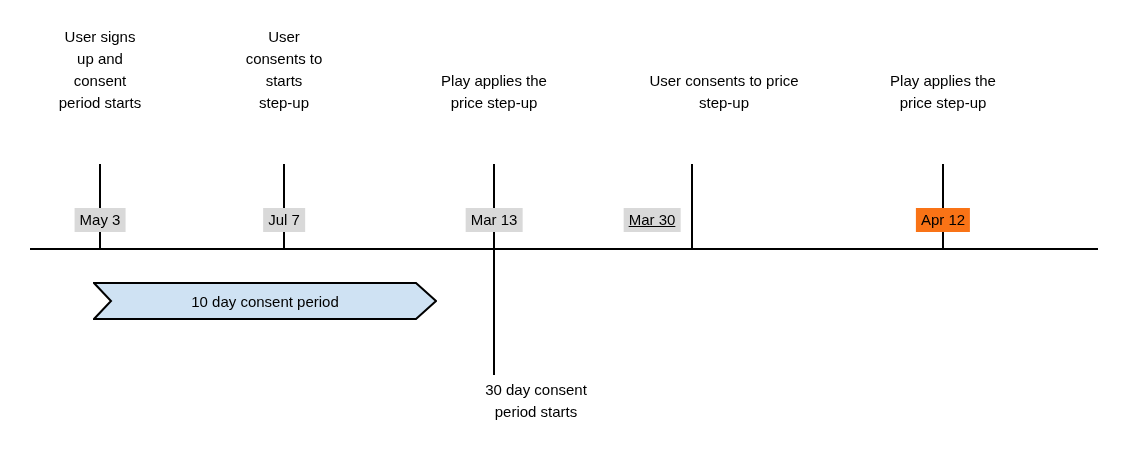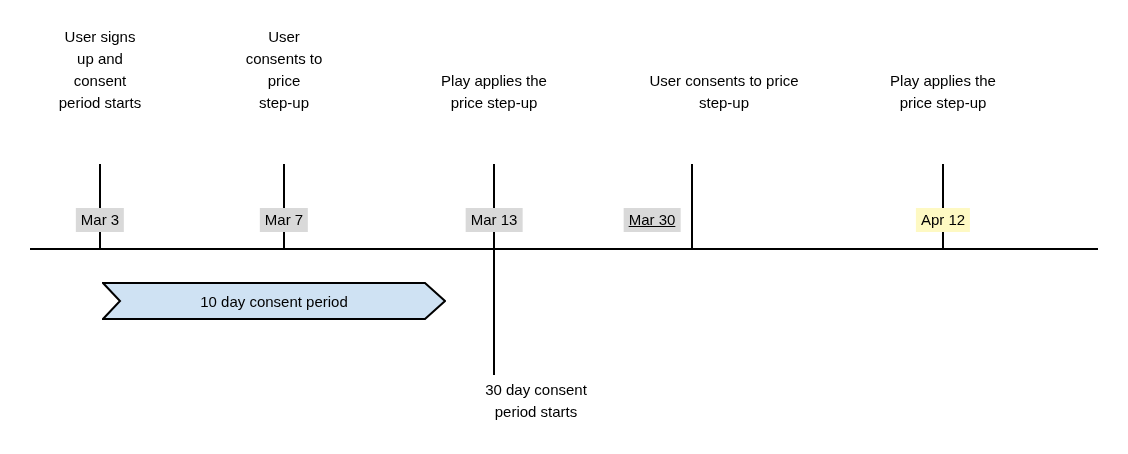--- a/index.html
+++ b/index.html
@@ -69,39 +69,39 @@
   <div class="tick long" style="left:493px"></div>
   <div class="tick" style="left:691px"></div>
   <div class="tick" style="left:942px"></div>
 
   <div class="event-label" style="left:100px">User signs
 up and
 consent
 period starts</div>
   <div class="event-label" style="left:284px">User
 consents to
-price
+starts
 step-up</div>
   <div class="event-label" style="left:494px">Play applies the
 price step-up</div>
   <div class="event-label" style="left:724px">User consents to price
 step-up</div>
   <div class="event-label" style="left:943px">Play applies the
 price step-up</div>
 
-  <div class="period" style="left:102px; width:344px">
+  <div class="period" style="left:93px; width:344px">
     <svg width="344" height="38" viewBox="0 0 344 38">
       <polygon points="1,1 323,1 343,19 323,37 1,37 18,19" stroke-width="2" fill="#cfe2f3" stroke="#000000"></polygon>
     </svg>
     <div class="plabel">10 day consent period</div>
   </div>
 
 
-  <div class="date-badge" style="left: 100px; background-color: rgb(217, 217, 217);">Mar 3</div>
-  <div class="date-badge" style="left: 284px; background-color: rgb(217, 217, 217);">Mar 7</div>
+  <div class="date-badge" style="left: 100px; background-color: rgb(217, 217, 217);">May 3</div>
+  <div class="date-badge" style="left: 284px; background-color: rgb(217, 217, 217);">Jul 7</div>
   <div class="date-badge" style="left: 494px; background-color: rgb(217, 217, 217);">Mar 13</div>
   <div class="date-badge" style="left: 652px; background-color: rgb(217, 217, 217); text-decoration: underline;">Mar 30</div>
-  <div class="date-badge" style="left: 943px; background-color: #fef9c3;">Apr 12</div>
+  <div class="date-badge" style="left: 943px; background-color: #f97316;">Apr 12</div>
 
   <div class="below-note" style="left:494px">30 day consent
 period starts</div>
 
 </div>
 
 </body></html>

